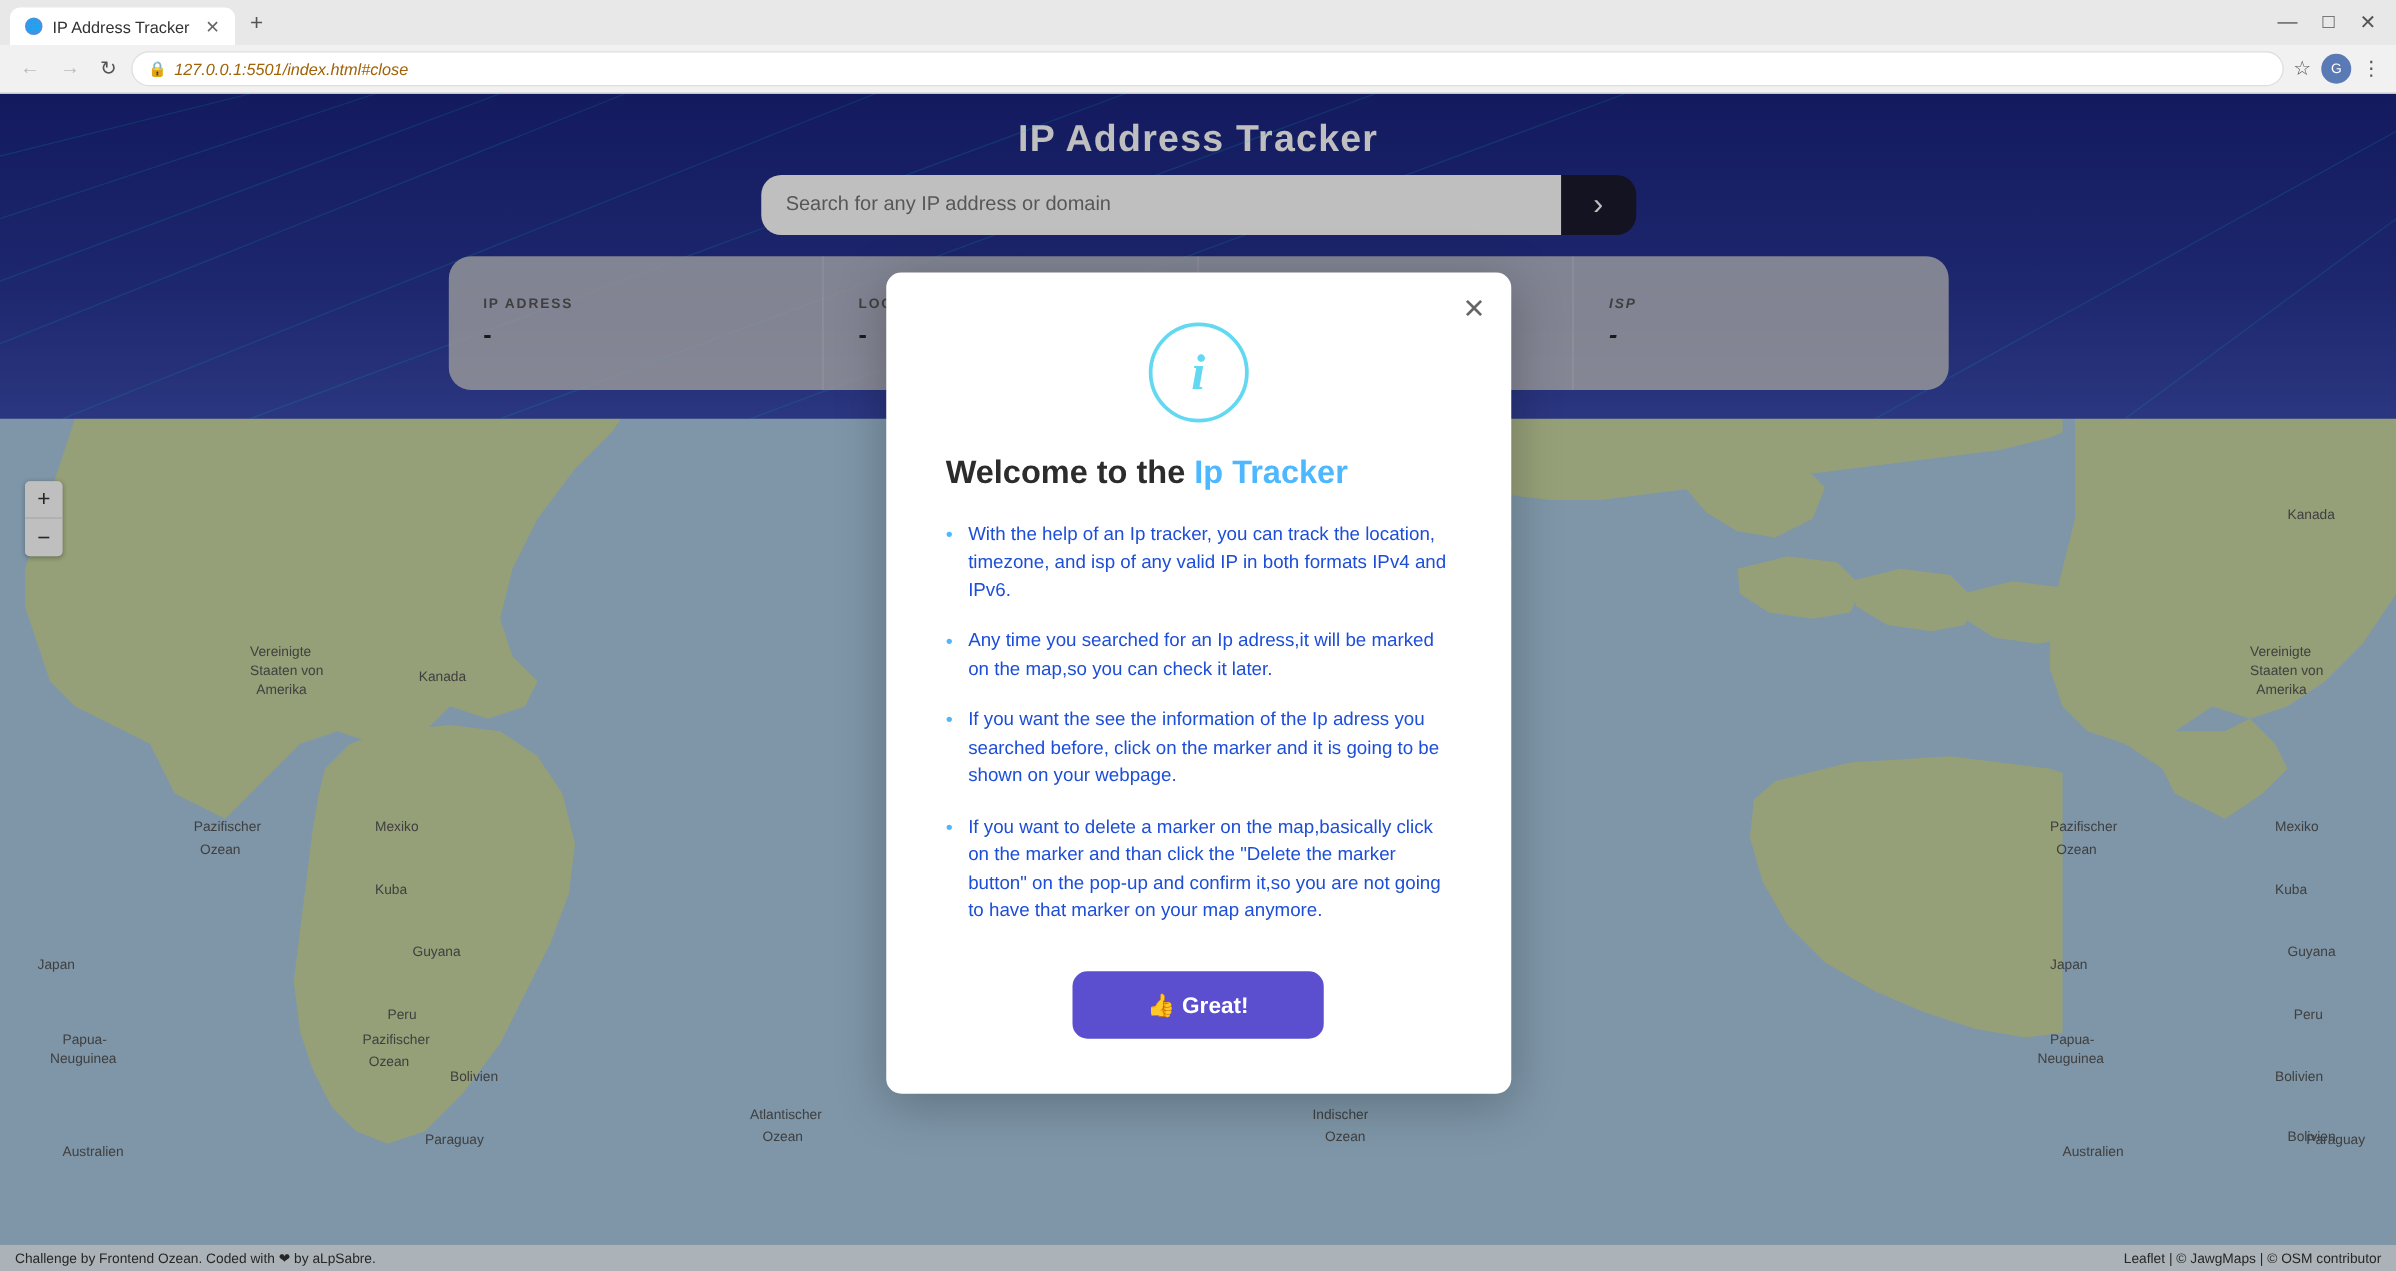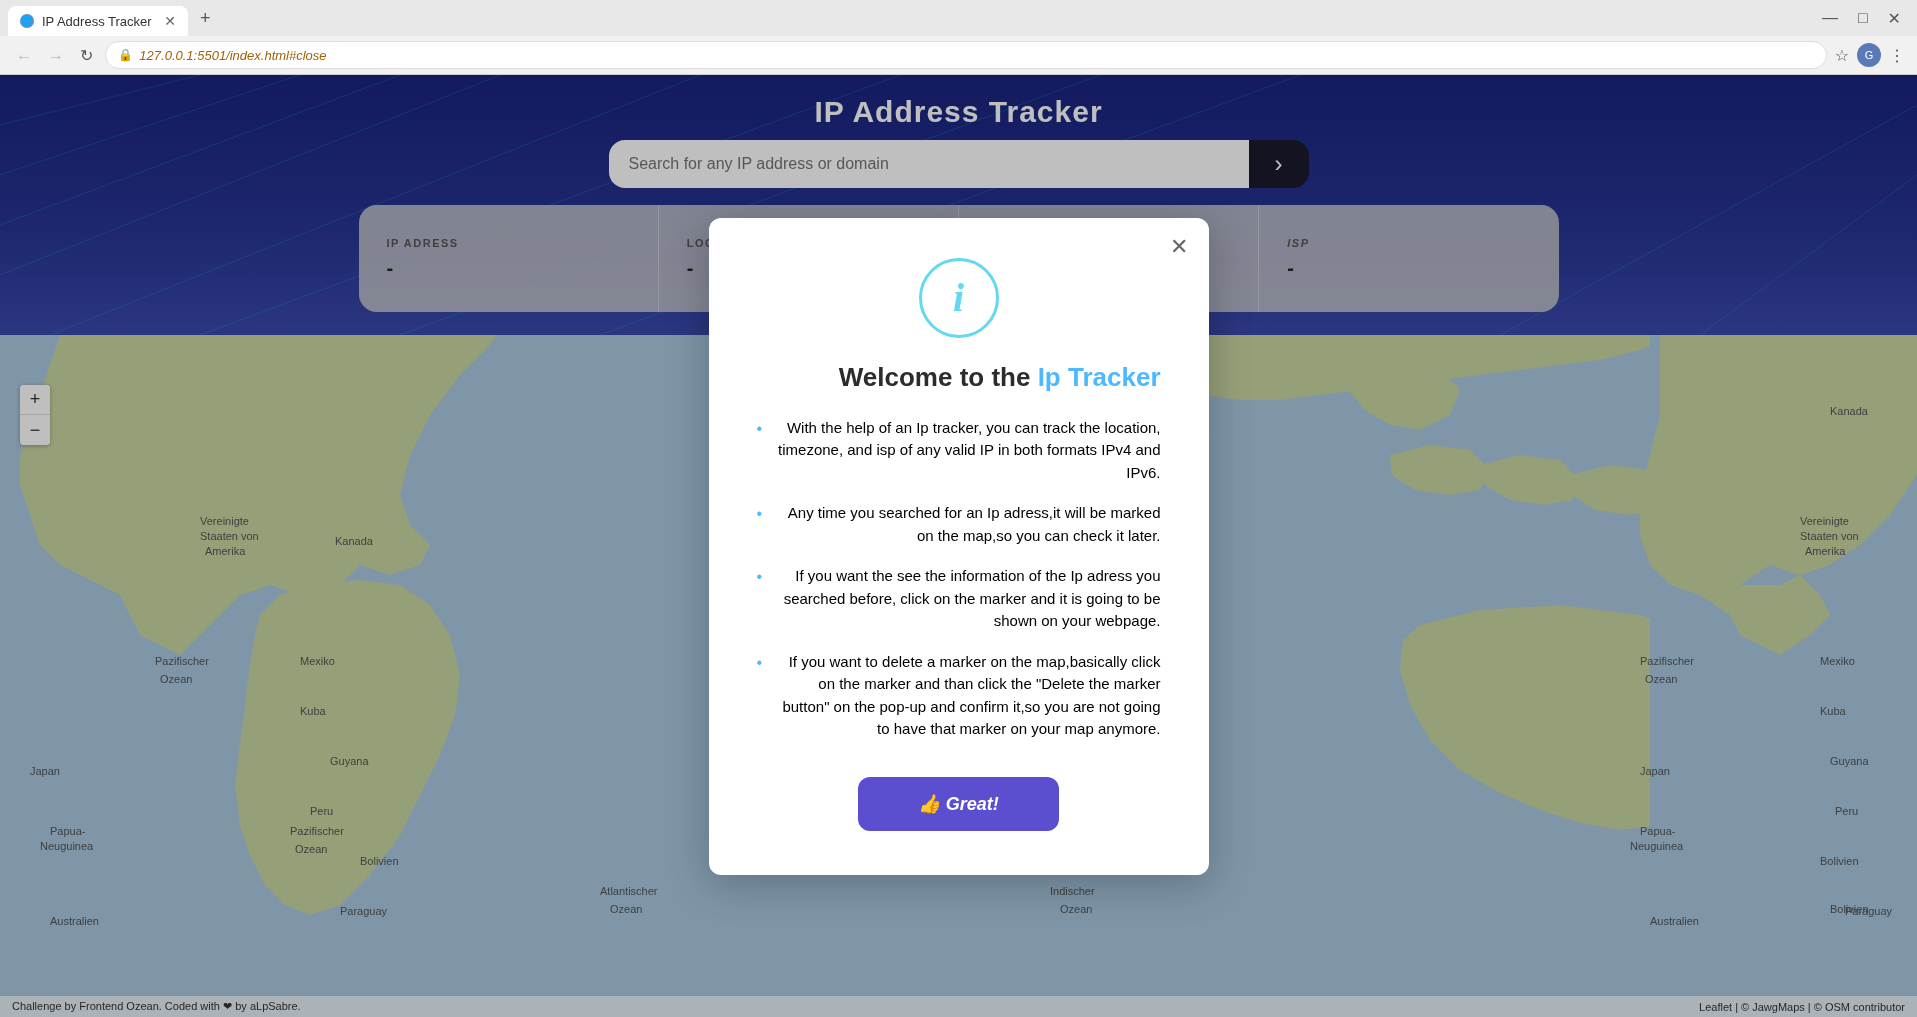--- a/index.html
+++ b/index.html
@@ -269,42 +269,41 @@
       font-size: 40px;
       font-weight: 700;
       color: #63d8f1;
       font-style: italic;
       font-family: Georgia, serif;
       line-height: 1;
     }
 
     
     .modal-title {
-      text-align: right;
+      text-align: left;
       font-size: 26px;
       font-weight: 700;
       margin-bottom: 24px;
     }
     .modal-title-plain { color: #2c2c2c; }
     .modal-title-colored { color: #4db8ff; }
 
     
     .modal-list {
       list-style: none;
       padding: 0;
       margin-bottom: 36px;
     }
     .modal-list li {
       position: relative;
       padding-left: 18px;
       margin-bottom: 18px;
       font-size: 15px;
-      color: #000000;
+      color: #1d4ed8;
       line-height: 1.5;
-      text-align: right;
     }
     .modal-list li::before {
       content: '•';
       position: absolute;
       left: 0;
       top: 0;
       color: #4db8ff;
       font-size: 16px;
     }
 
@@ -317,21 +316,20 @@
       border: none;
       border-radius: 12px;
       padding: 16px 60px;
       font-size: 18px;
       font-weight: 600;
       cursor: pointer;
       display: flex;
       align-items: center;
       gap: 8px;
       margin: 0 auto;
-      font-style: italic;
     }
 
     
     .land { fill: #c8d6a0; }
     .map-label { font-size: 11px; fill: #555; font-family: Arial; }
 
   </style>
 </head>
 <body>
 

